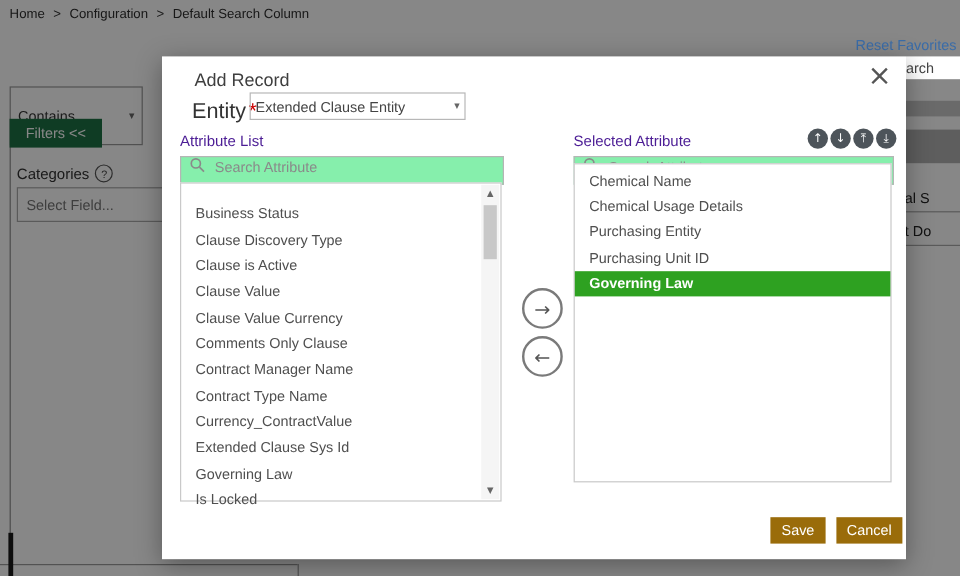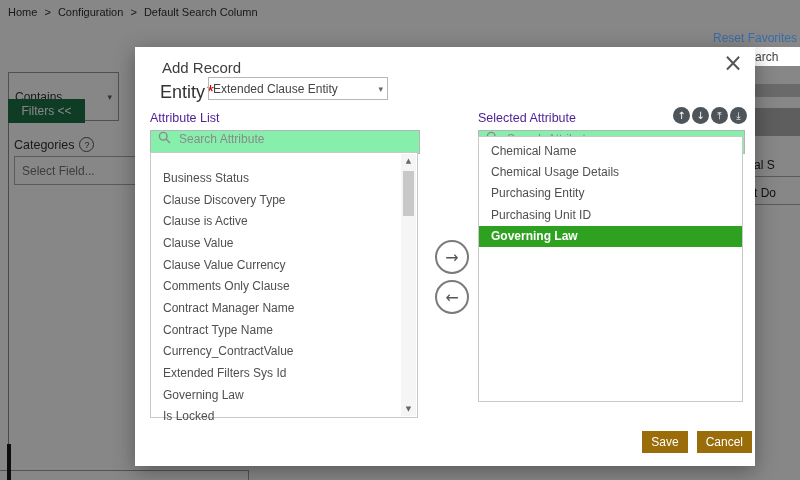--- a/index.html
+++ b/index.html
@@ -159,21 +159,21 @@
     <div class="abs listbox left-list">
       <div class="l-item">Business Status</div>
       <div class="l-item">Clause Discovery Type</div>
       <div class="l-item">Clause is Active</div>
       <div class="l-item">Clause Value</div>
       <div class="l-item">Clause Value Currency</div>
       <div class="l-item">Comments Only Clause</div>
       <div class="l-item">Contract Manager Name</div>
       <div class="l-item">Contract Type Name</div>
       <div class="l-item">Currency_ContractValue</div>
-      <div class="l-item">Extended Filters Sys Id</div>
+      <div class="l-item">Extended Clause Sys Id</div>
       <div class="l-item">Governing Law</div>
       <div class="l-item">Is Locked</div>
       <div class="scrollbar">
         <div class="scroll-btn scroll-up glyph">▲</div>
         <div class="scroll-thumb"></div>
         <div class="scroll-btn scroll-down glyph">▼</div>
       </div>
     </div>
 
     <div class="abs transfer-btn t-add glyph">→</div>

